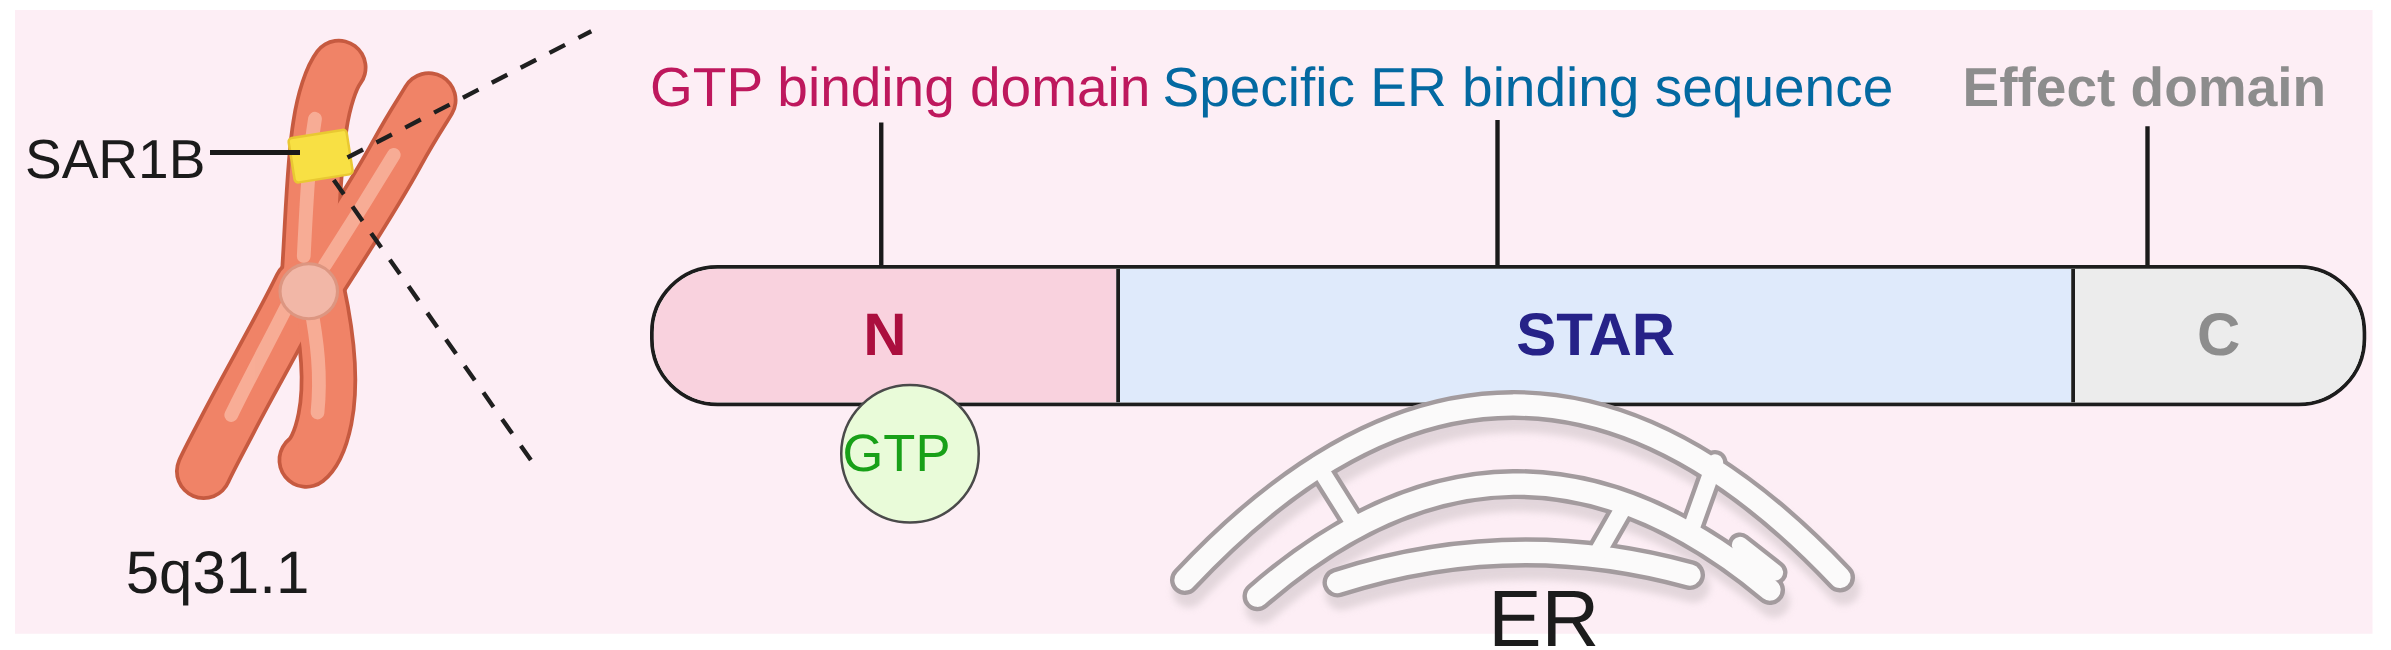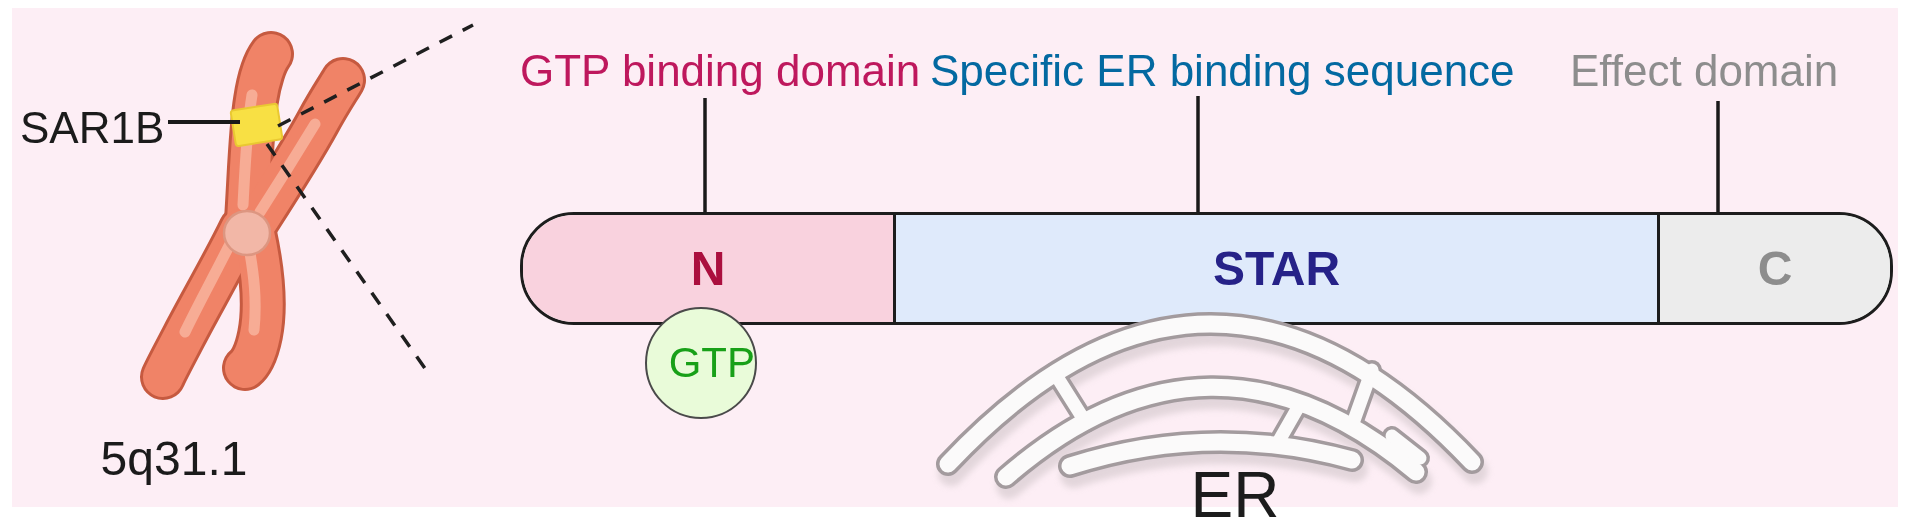--- a/index.html
+++ b/index.html
@@ -22,30 +22,30 @@
   }
   .seg{display:flex;align-items:center;justify-content:center;
        font-size:48px;font-weight:bold;box-sizing:border-box;}
   .seg-n{width:370px;background:#f9d2de;color:#ab0f3e;}
   .seg-star{width:764px;background:#dfeafb;border-left:3px solid #1d1d1d;color:#262288;}
   .seg-c{flex:1;background:#ececec;border-left:3px solid #1d1d1d;color:#8d8d8d;}
   
   .toplabel{position:absolute;top:46px;font-size:44px;line-height:50px;z-index:4;white-space:nowrap;}
   .lab-gtp{left:480px;color:#be185d;margin-left:40px;}
   .lab-er{left:930px;color:#0369a1;}
-  .lab-effect{left:1570px;color:#8d8d8d;font-weight:normal;}
+  .lab-effect{left:1570px;color:#8d8d8d;font-weight:bold;}
   
   .gene-label{position:absolute;left:20px;top:103px;font-size:44px;color:#1b1b1b;z-index:4;}
   .locus-label{position:absolute;left:174px;top:399px;transform:translateX(-50%);
                font-size:48px;color:#1b1b1b;z-index:4;margin-top:32px;}
   
   .gtp-circle{
-    position:absolute;left:645px;top:307px;width:112px;height:112px;
+    position:absolute;left:672px;top:307px;width:112px;height:112px;
     box-sizing:border-box;border:2px solid #4a4a4a;border-radius:50%;
-    background:#e9fbd9;display:flex;align-items:center;justify-content:flex-end;
+    background:#e9fbd9;display:flex;align-items:center;justify-content:flex-start;
     z-index:3;font-size:42px;color:#18a018;
   }
   .er-label{position:absolute;left:1235px;top:458px;transform:translateX(-50%);
             font-size:64px;color:#1c1c1c;z-index:4;}
 </style>
 </head>
 <body>
 
 <div class="panel"></div>
 

